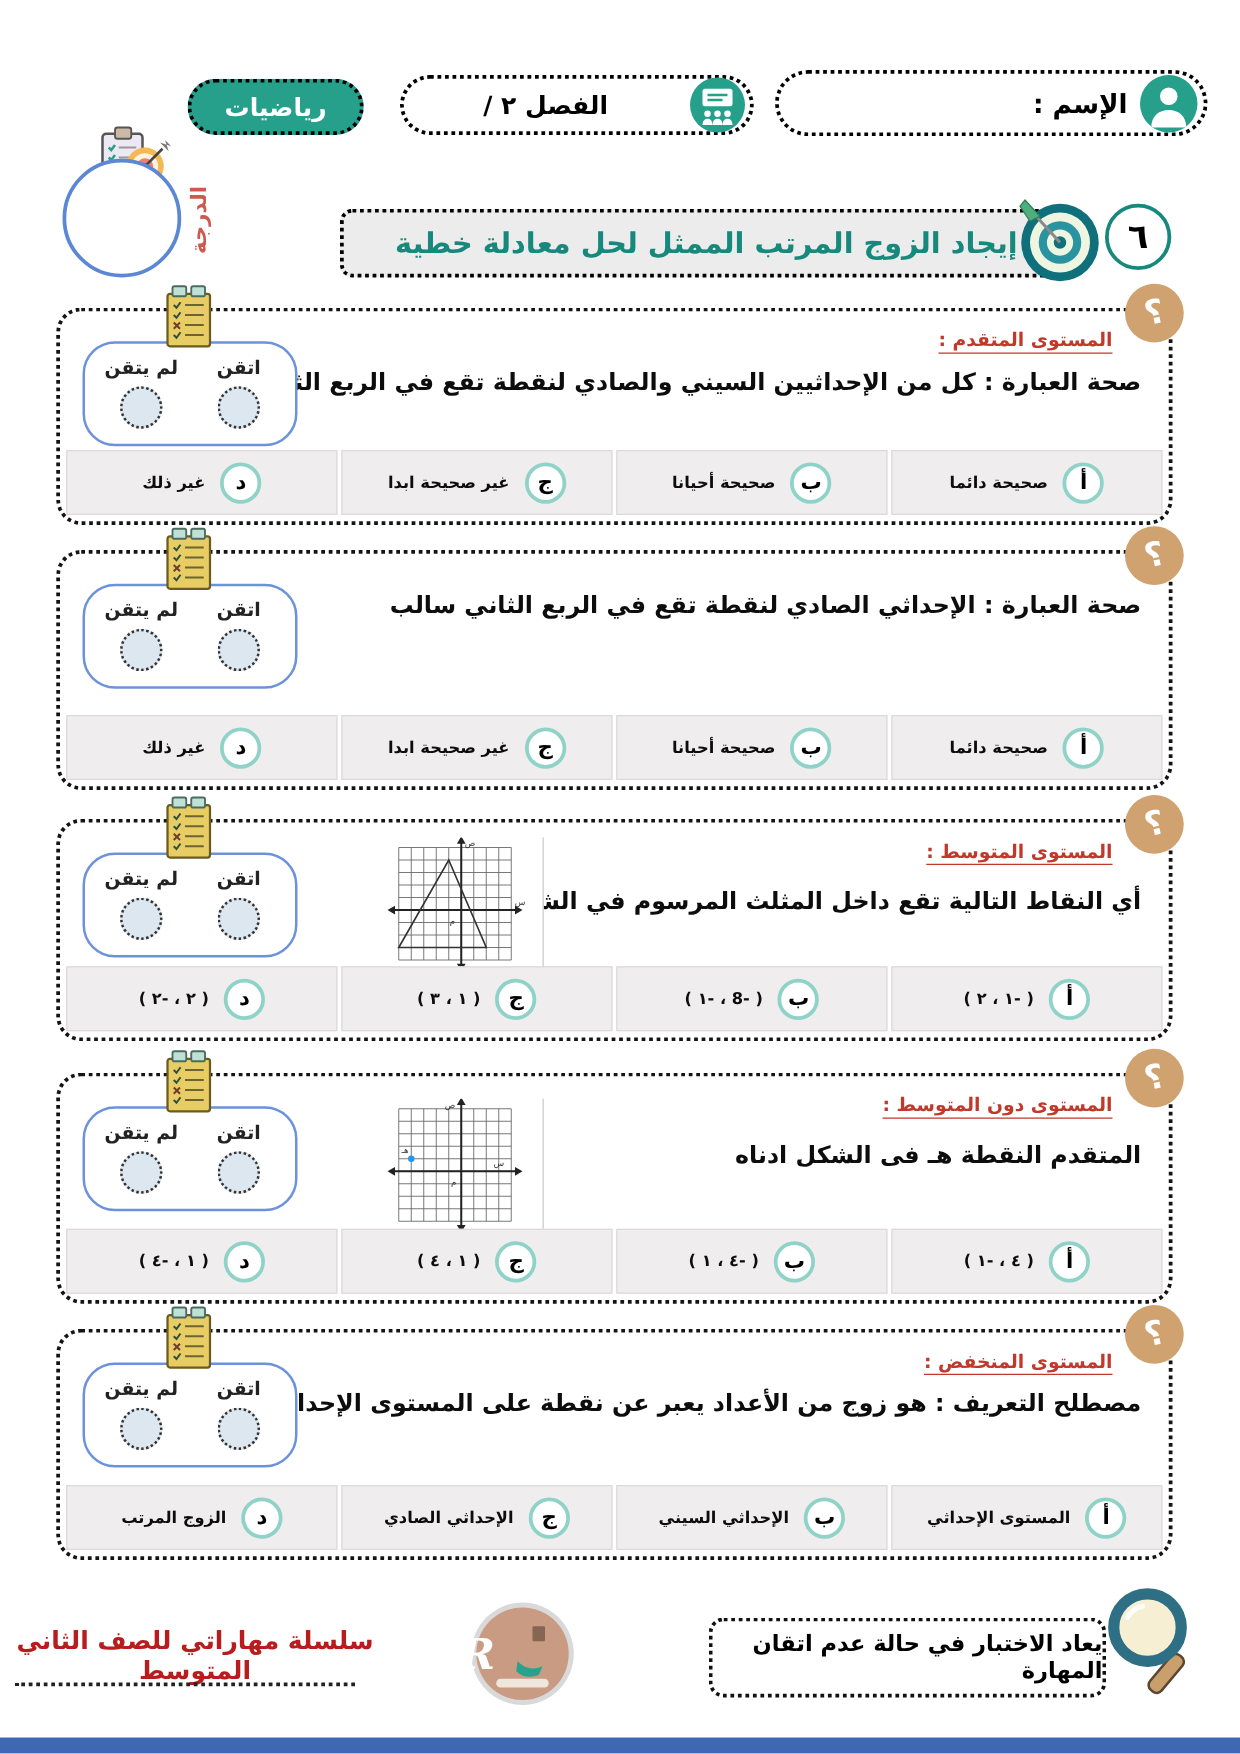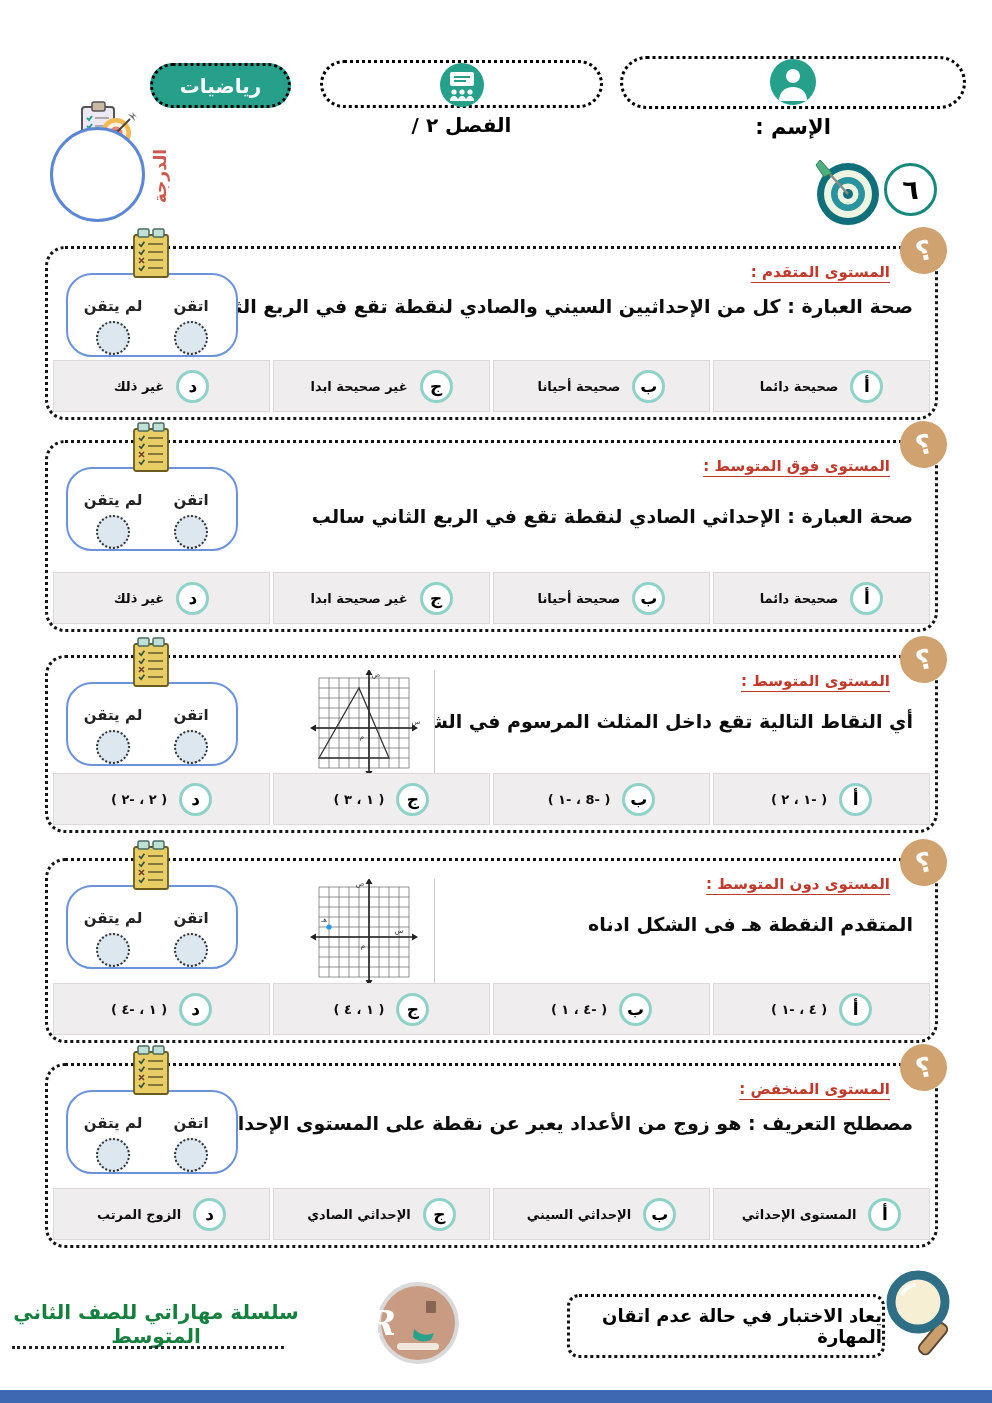--- a/index.html
+++ b/index.html
@@ -1,20 +1,20 @@
 <!DOCTYPE html>
 <html lang="ar" dir="rtl"><head>
 <meta charset="utf-8">
 <style>
   * { box-sizing: border-box; }
   body { margin:0; font-family:"DejaVu Sans", sans-serif; background:#fff; }
   .page { position:relative; width:992px; height:1403px; background:#fff; direction:rtl; overflow:hidden; }
 
   
-  .pill { position:absolute; border:3px dotted #000; border-radius:28px; display:flex; align-items:center; background:#fff;flex-direction:column; }
+  .pill { position:absolute; border:3px dotted #000; border-radius:28px; display:flex; align-items:center; background:#fff; }
   .name-pill { left:620px; top:56px; width:346px; height:53px; padding:0 5px; gap:10px; }
   .chapter-pill { left:320px; top:60px; width:283px; height:48px; padding:0 4px; gap:6px; }
   .round-icon { width:46px; height:46px; border-radius:50%; background:#26a08b; flex:none; display:flex; align-items:center; justify-content:center; overflow:hidden; }
   .chapter-pill .round-icon { width:44px; height:44px; }
   .pill .label { font-size:21px; font-weight:bold; color:#000; }
   .chapter-pill .label { flex:1; text-align:center; font-size:20px; }
   .subject-badge { position:absolute; left:150px; top:63px; width:141px; height:45px; background:#26a08b; border:3px dotted #000; border-radius:24px; color:#fff; display:flex; align-items:center; justify-content:center; font-size:20px; font-weight:bold; }
 
   
   .score-icon { position:absolute; left:68px; top:97px; }
@@ -37,37 +37,37 @@
   .qmark { position:absolute; top:-22px; right:-12px; width:47px; height:47px; border-radius:50%; background:#cfa26f; color:#fff; font-size:27px; font-weight:bold; display:flex; align-items:center; justify-content:center; transform:rotate(-12deg); z-index:3; }
   .sec-head { margin:13px 45px 0 0; text-align:right; }
   .sec-head span { color:#c0392b; font-size:15px; font-weight:bold; text-decoration:underline; text-underline-offset:5px; }
   .sec-q { margin:14px 22px 0 0; text-align:right; font-size:19px; font-weight:bold; color:#0d0d0d; }
   .sec2 .sec-q { margin-top:30px; }
   .with-graph .sec-q { margin-left:250px; margin-top:20px; }
 
   .mastery { position:absolute; left:18px; top:24px; width:172px; }
   .m-inner { border:2.5px solid #6c93d9; border-radius:26px; height:84px; display:flex; padding:10px 14px 0; justify-content:space-between; background:#fff; }
   .m-col { display:flex; flex-direction:column; align-items:center; gap:6px; width:62px; }
-  .m-label { font-size:15px; font-weight:bold; white-space:nowrap; color:#222;margin-top:12px; }
+  .m-label { font-size:15px; font-weight:bold; white-space:nowrap; color:#222; }
   .m-circle { width:34px; height:34px; border-radius:50%; border:2.5px dotted #333; background:#dde7f0; }
   .clip-icon { position:absolute; left:62px; top:-46px; z-index:2; }
 
   .opts { position:absolute; left:5px; right:5px; bottom:5px; height:52px; display:flex; gap:3px; }
   .opt { flex:1; background:#efeded; border:1px solid #ddd9d9; display:flex; align-items:center; justify-content:center; gap:12px; }
   .letter { width:33px; height:33px; border-radius:50%; background:#fff; border:3px solid #8fd2c8; display:flex; align-items:center; justify-content:center; font-size:17px; font-weight:bold; flex:none; color:#000; }
   .opt-text { font-size:13px; font-weight:bold; white-space:nowrap; color:#0d0d0d; }
 
   .graph-box { position:absolute; left:256px; top:12px; border-left:none; border-right:1.5px solid #c9c9c9; padding-right:8px; background:#fff; }
   .sec4 .graph-box { top:18px; }
   .grid { stroke:#666; stroke-width:0.7; fill:none; }
   .axis { stroke:#222; stroke-width:1.6; }
   .glabel { font-family:"DejaVu Sans",sans-serif; font-size:7px; fill:#333; text-anchor:middle; }
 
   
-  .series { position:absolute; left:6px; top:1300px; width:300px; color:#15803d; font-size:20px; font-weight:bold; text-align:center; }
+  .series { position:absolute; left:6px; top:1300px; width:300px; color:#b91c1c; font-size:20px; font-weight:bold; text-align:center; }
   .series-line { position:absolute; left:12px; top:1346px; width:272px; border-top:3.5px dotted #222; }
   .logo { position:absolute; left:376px; top:1281px; }
   .reminder { position:absolute; left:567px; top:1294px; width:318px; height:64px; border:3px dotted #111; border-radius:12px; display:flex; align-items:center; justify-content:center; font-size:18px; font-weight:bold; color:#000; background:#fff; }
   .magnifier { position:absolute; left:878px; top:1266px; }
   .bottom-bar { position:absolute; left:0; top:1390px; width:992px; height:13px; background:#3e68b2; }
 </style>
 </head>
 <body>
 
 <div class="page">
@@ -119,20 +119,21 @@
       <circle cx="48" cy="36" r="2.5" fill="#333"></circle>
       <line x1="48" y1="36" x2="62" y2="22" stroke="#444" stroke-width="2"></line>
       <polygon points="60,17 67,24 64,15 69,20" fill="#777"></polygon>
     </svg>
   </div>
   <div class="score-circle"></div>
   <div class="score-label">
       <span>الدرجة</span>
     </div>
 
+  <div class="title-banner">إيجاد الزوج المرتب الممثل لحل معادلة خطية</div>
   <div class="title-target">
     <svg width="78" height="78" viewBox="0 0 78 78">
       <circle cx="40" cy="40" r="31" fill="#0f6f7b"></circle>
       <circle cx="40" cy="40" r="24" fill="#eef6e2"></circle>
       <circle cx="40" cy="40" r="17" fill="#2a93a0"></circle>
       <circle cx="40" cy="40" r="10.5" fill="#eef6e2"></circle>
       <circle cx="40" cy="40" r="5" fill="#0f6f7b"></circle>
       <line x1="40" y1="40" x2="20" y2="18" stroke="#8a8a8a" stroke-width="2.5"></line>
       <polygon points="12,6 24,19 16,23 8,11" fill="#4caf7d" stroke="#2e7d57" stroke-width="1"></polygon>
     </svg>
@@ -183,21 +184,20 @@
         </div>
       <div class="opt">
           <span class="letter">د</span>
           <span class="opt-text">غير ذلك</span>
         </div>
     </div>
   </div>
 
   <div class="section sec2">
     <div class="qmark">؟</div>
-    <div class="sec-head"><span>المستوى فوق المتوسط :</span></div>
     <div class="sec-q">صحة العبارة : الإحداثي الصادي لنقطة تقع في الربع الثاني سالب</div>
     <div class="mastery">
       <svg class="clip-icon" width="46" height="54" viewBox="0 0 46 54">
         <rect x="6" y="8" width="34" height="42" rx="2" fill="#e7cd63" stroke="#6b5b1e" stroke-width="1.8"></rect>
         <rect x="10" y="2" width="11" height="8" rx="1.5" fill="#bfe0d4" stroke="#4c6b60" stroke-width="1.5"></rect>
         <rect x="25" y="2" width="11" height="8" rx="1.5" fill="#bfe0d4" stroke="#4c6b60" stroke-width="1.5"></rect>
         <path d="M11 17l2.2 2.2 3.2-4.4" stroke="#2f4f3f" stroke-width="1.6" fill="none"></path>
           <line x1="20" y1="17" x2="35" y2="17" stroke="#6b6433" stroke-width="1.6"></line>
         <path d="M11 25l2.2 2.2 3.2-4.4" stroke="#2f4f3f" stroke-width="1.6" fill="none"></path>
           <line x1="20" y1="25" x2="35" y2="25" stroke="#6b6433" stroke-width="1.6"></line>

